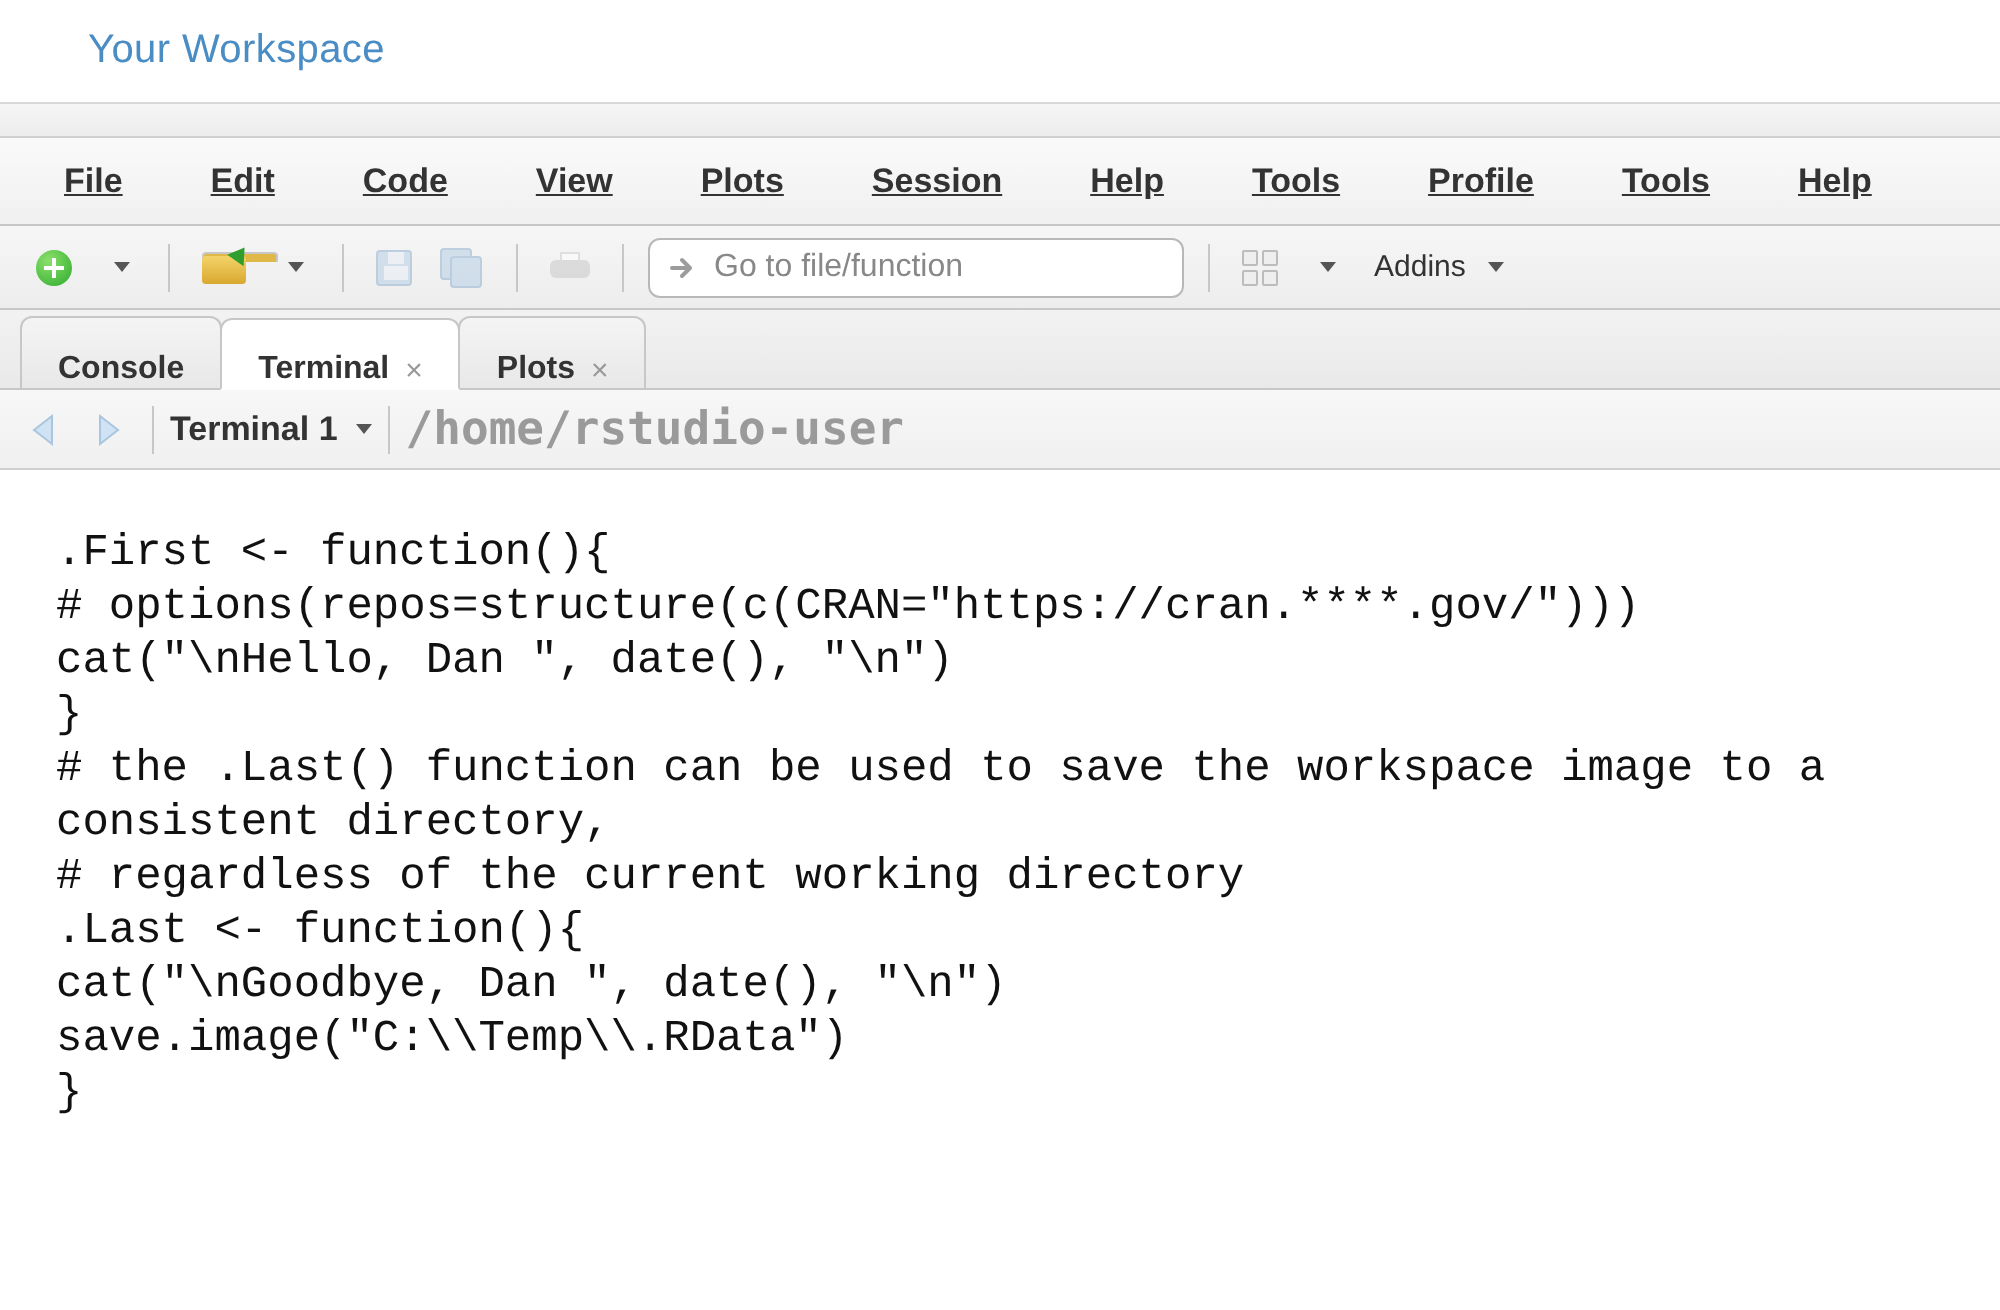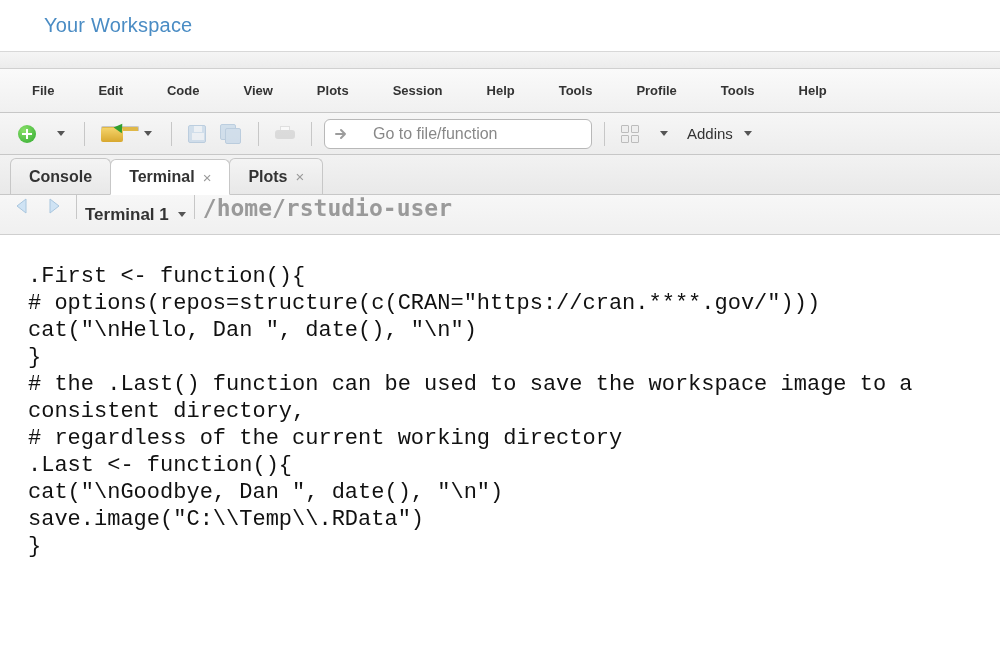--- a/index.html
+++ b/index.html
@@ -37,25 +37,26 @@
 .menu-bar {
   display: flex;
   align-items: center;
   height: 44px;
   background: linear-gradient(#fafafa, #f0f0f0);
   border-bottom: 1px solid #c7c7c7;
   padding: 0 12px;
 }
 .menu-item {
   padding: 0 22px;
-  font-size: 13px;
+  font-size: 17px;
   font-weight: 600;
   color: #333;
   cursor: pointer;
   line-height: 44px;
+  text-decoration: underline;
 }
 .menu-item:first-child { padding-left: 20px; }
 
 
 .toolbar {
   display: flex;
   align-items: center;
   height: 42px;
   background: linear-gradient(#f6f6f6, #ededed);
   border-bottom: 1px solid #c7c7c7;
@@ -165,21 +166,21 @@
 
 .goto-box {
   display: flex;
   align-items: center;
   width: 268px;
   height: 30px;
   border: 1px solid #b8b8b8;
   border-radius: 6px;
   background: #fff;
   padding: 0 10px;
-  gap: 24px;
+  gap: 8px;
 }
 .goto-arrow {
   width: 14px; height: 14px;
 }
 .goto-arrow svg { display: block; }
 .goto-input {
   flex: 1;
   border: none;
   outline: none;
   font-size: 16px;
@@ -215,21 +216,21 @@
   display: flex;
   align-items: flex-end;
   height: 40px;
   background: linear-gradient(#f2f2f2, #e9e9e9);
   border-bottom: 1px solid #c7c7c7;
   padding: 0 10px;
   gap: 0;
 }
 .tab {
   display: flex;
-  align-items: center;
+  align-items: flex-end;
   gap: 8px;
   height: 36px;
   padding: 0 18px;
   border: 1px solid #c7c7c7;
   border-bottom: none;
   border-radius: 6px 6px 0 0;
   background: linear-gradient(#f4f4f4, #e8e8e8);
   font-size: 16px;
   font-weight: 600;
   color: #333;
@@ -246,20 +247,21 @@
 .tab .x {
   color: #999;
   font-size: 15px;
   font-weight: 400;
   cursor: pointer;
 }
 
 
 .term-info {
   display: flex;
+  align-items: center;
   height: 40px;
   background: linear-gradient(#f7f7f7, #f0f0f0);
   border-bottom: 1px solid #cfcfcf;
   padding: 0 12px;
   gap: 4px;
 }
 .nav-arrow {
   width: 26px; height: 22px;
   display: flex; align-items: center; justify-content: center;
   cursor: pointer;

